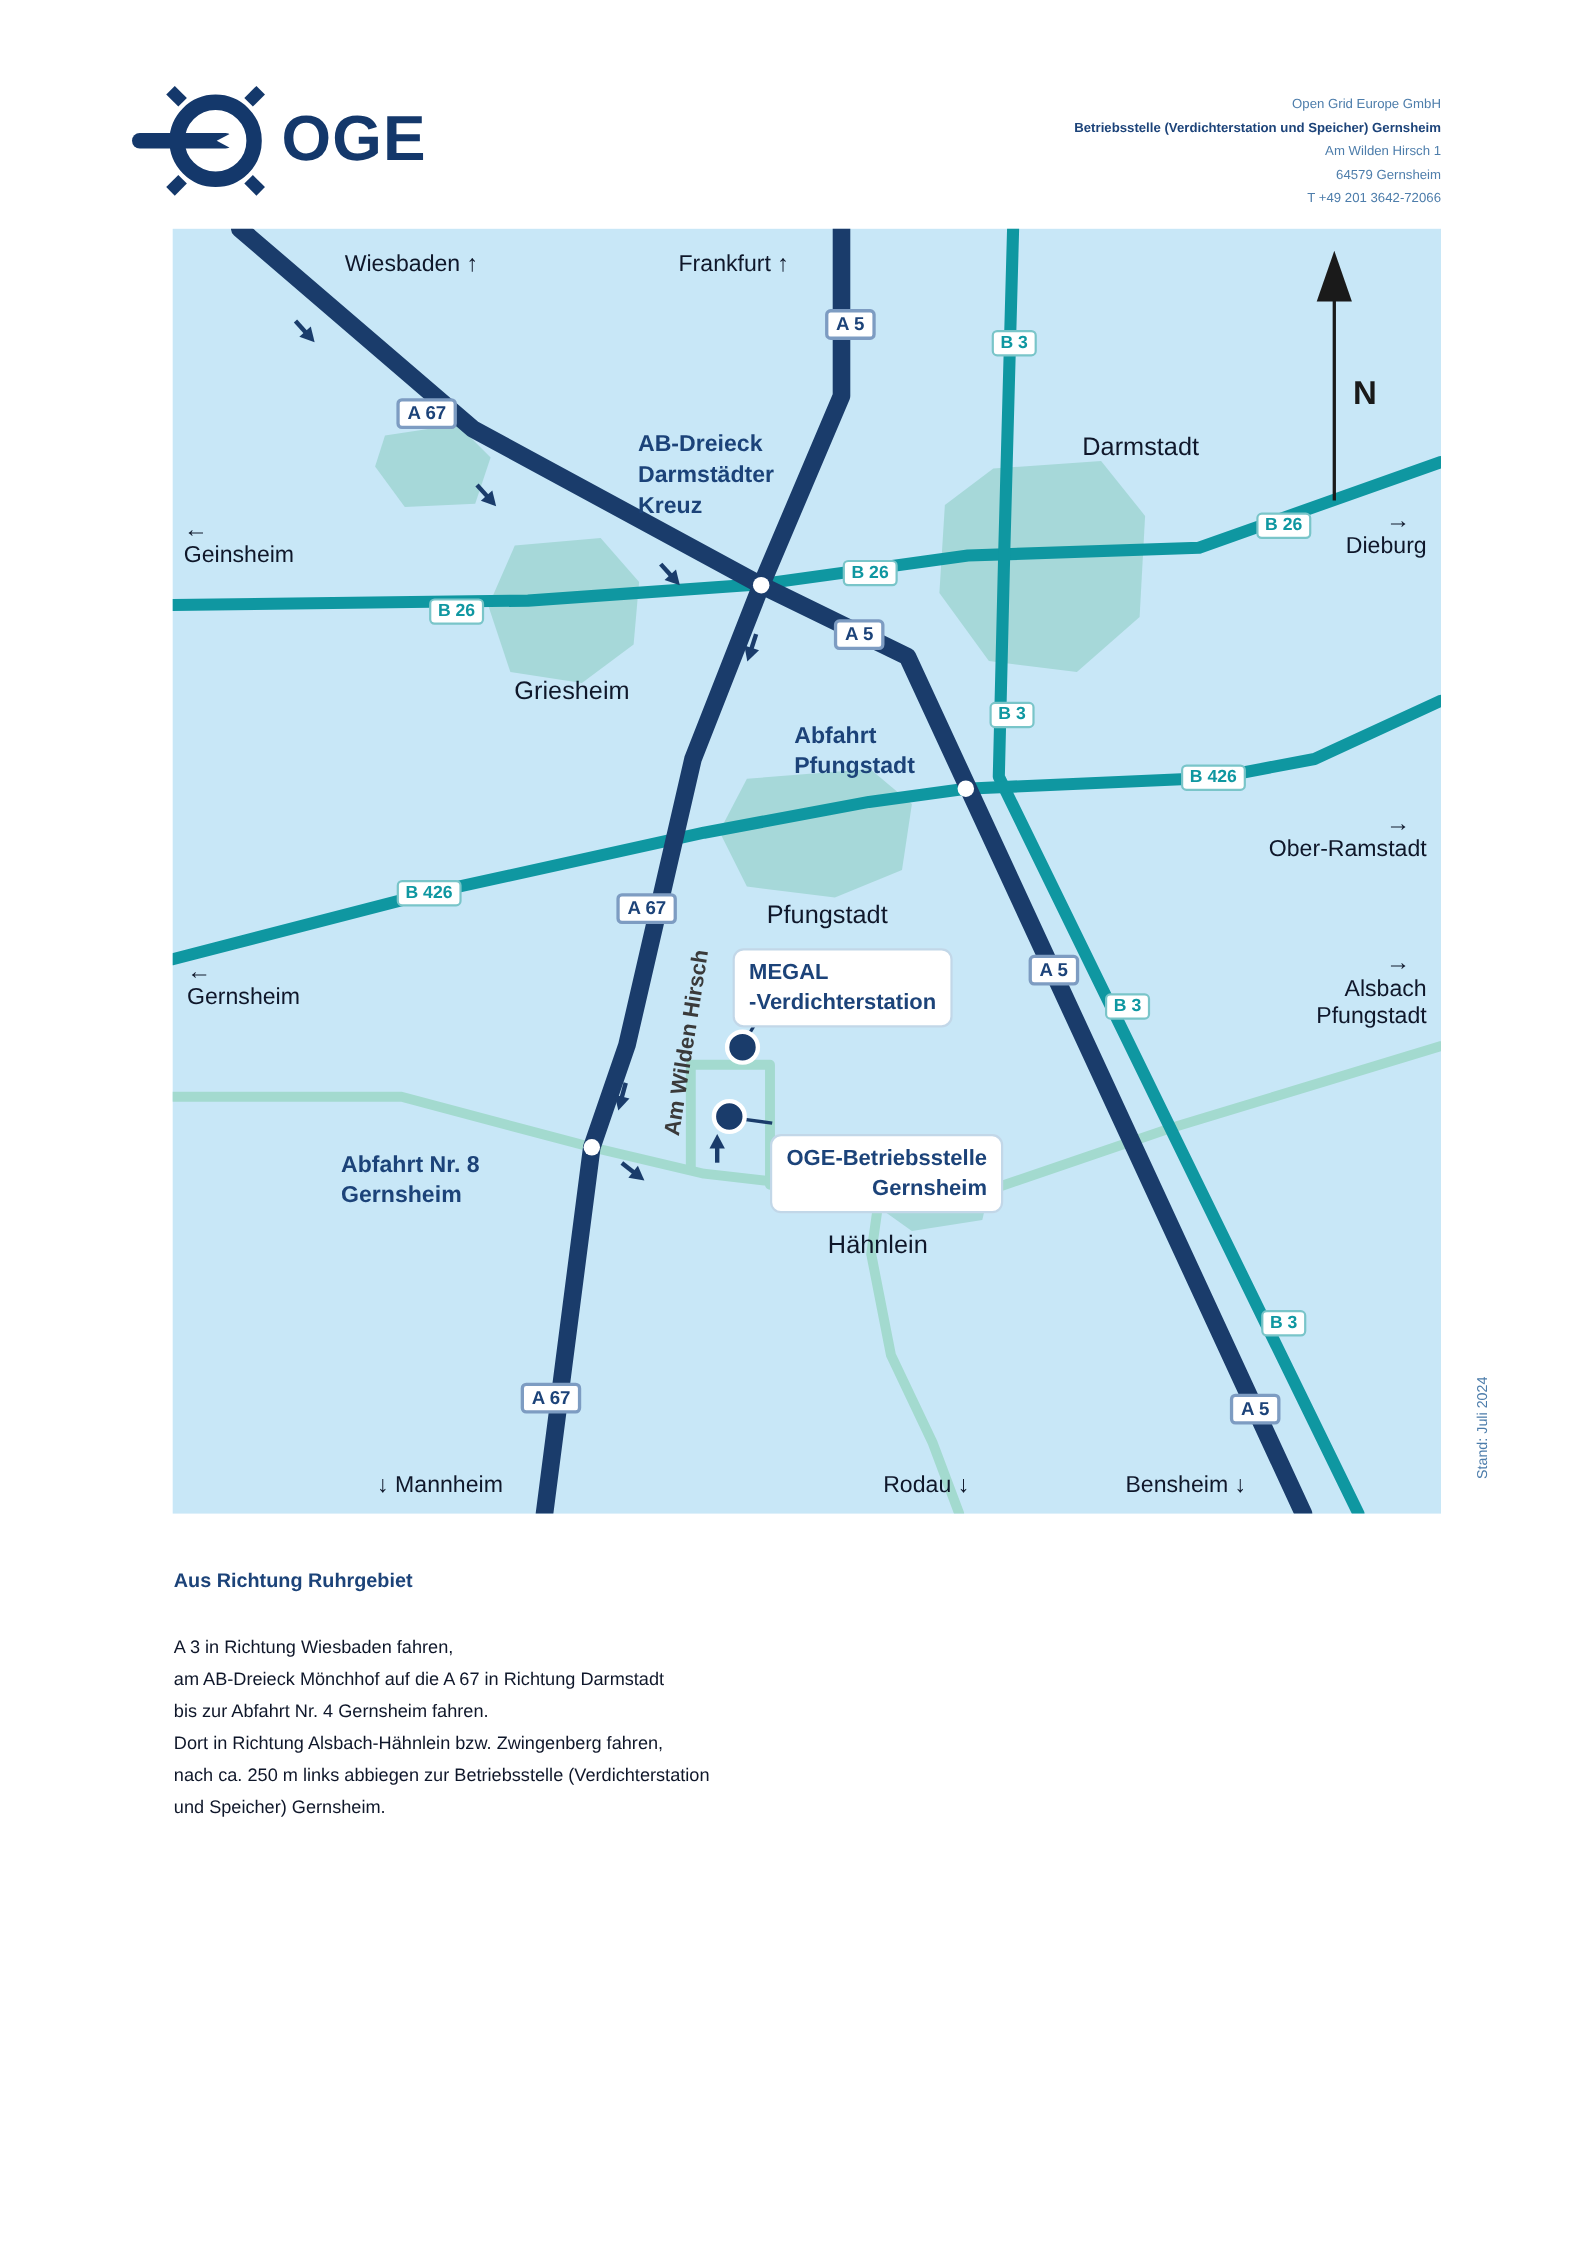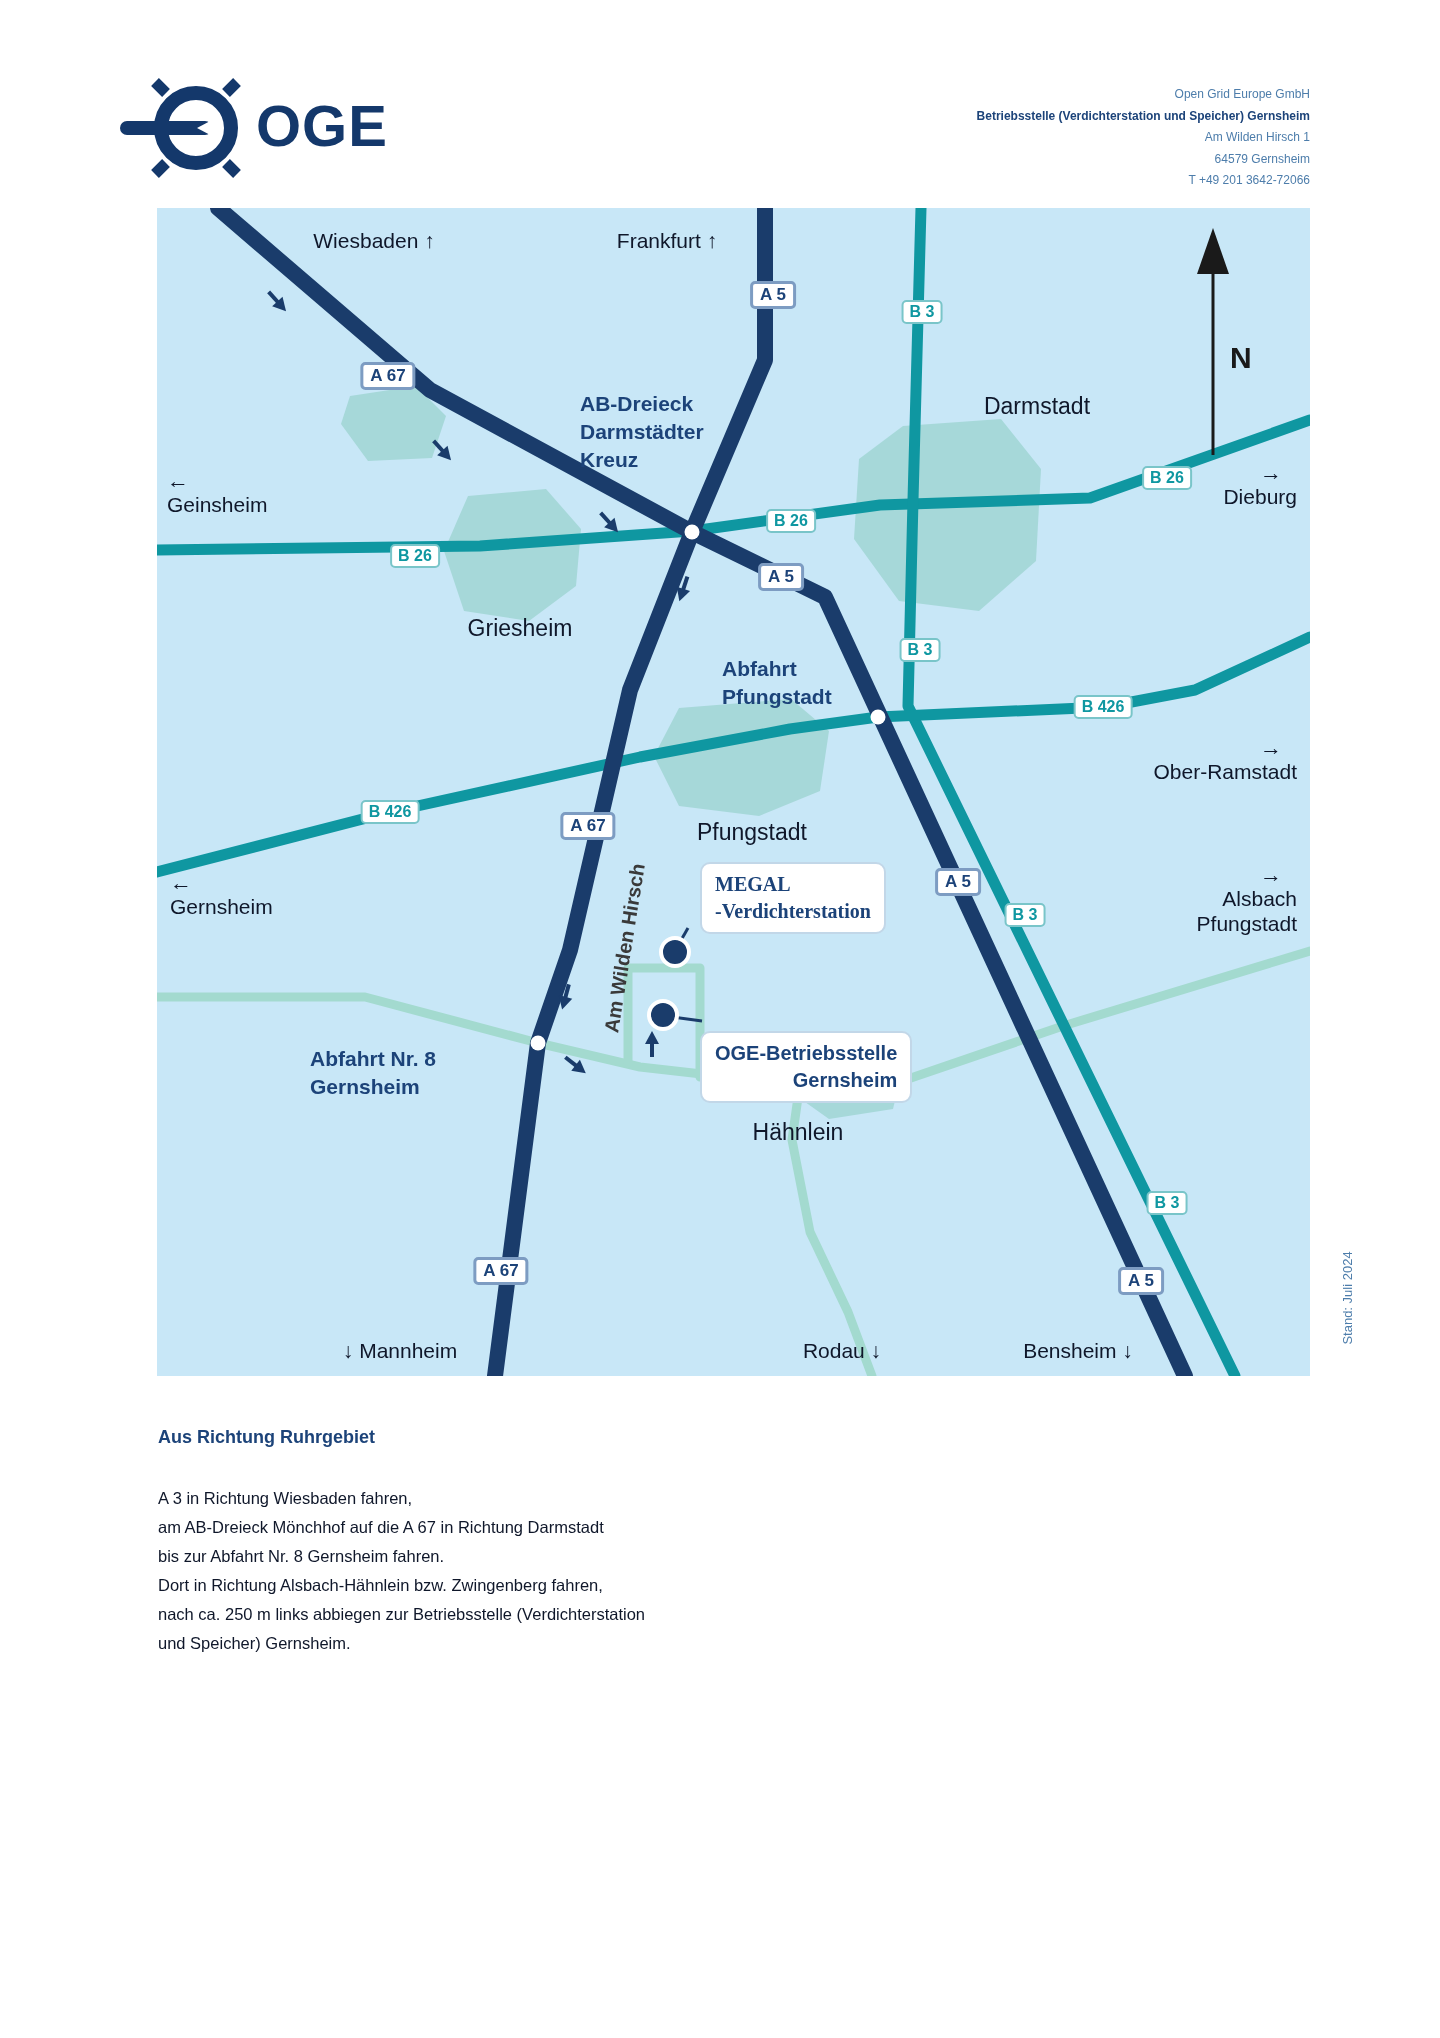--- a/index.html
+++ b/index.html
@@ -208,21 +208,21 @@
   </div>
   <div class="navy abs" style="left:722px;top:655px;">
     <div>Abfahrt</div>
     <div>Pfungstadt</div>
   </div>
   <div class="navy abs" style="left:310px;top:1045px;">
     <div>Abfahrt Nr. 8</div>
     <div>Gernsheim</div>
   </div>
 
-  <div class="callout abs" style="left:700px;top:862px;font-family:Liberation Serif, serif;">
+  <div class="callout abs" style="left:666px;top:862px;">
     <div>MEGAL</div>
     <div>-Verdichterstation</div>
   </div>
   <div class="callout abs" style="left:700px;top:1031px;text-align:right;">
     <div>OGE-Betriebsstelle</div>
     <div>Gernsheim</div>
   </div>
 
   <div class="street-name">Am Wilden Hirsch</div>
 
@@ -243,19 +243,19 @@
   <div class="badge a abs" style="left:1141px;top:1281px;">A 5</div>
   <div class="badge a abs" style="left:501px;top:1271px;">A 67</div>
 
   <div class="north-n">N</div>
   <div class="stand">Stand: Juli 2024</div>
 
   <div class="foot-head">Aus Richtung Ruhrgebiet</div>
   <div class="foot-par">
     <div>A 3 in Richtung Wiesbaden fahren,</div>
     <div>am AB-Dreieck Mönchhof auf die A 67 in Richtung Darmstadt</div>
-    <div>bis zur Abfahrt Nr. 8 Gernsheim fahren.</div>
+    <div>bis zur Abfahrt Nr. 4 Gernsheim fahren.</div>
     <div>Dort in Richtung Alsbach-Hähnlein bzw. Zwingenberg fahren,</div>
     <div>nach ca. 250 m links abbiegen zur Betriebsstelle (Verdichterstation</div>
     <div>und Speicher) Gernsheim.</div>
   </div>
 
 </div>
 
 </body></html>

